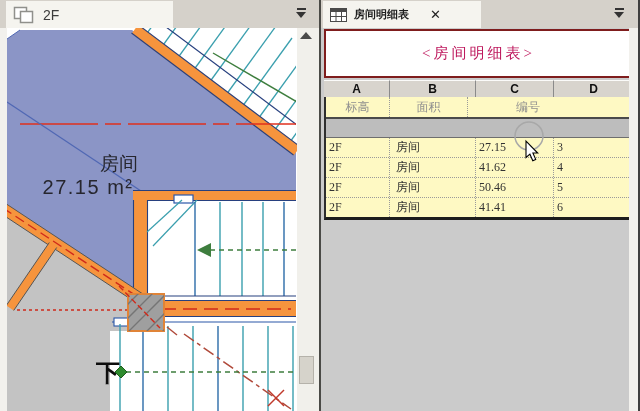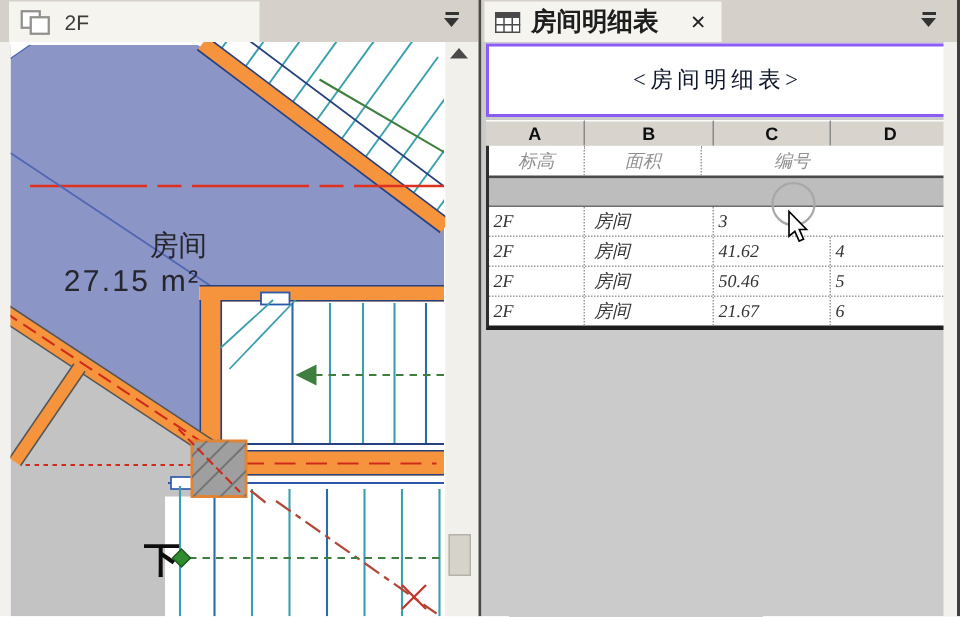--- a/index.html
+++ b/index.html
@@ -11,21 +11,21 @@
   
   .tabbar{position:absolute;top:0;height:28px;background:#d5d1ca;}
   .tabbar-left{left:0;width:319px;}
   .tab{
     position:absolute;top:1px;height:27px;background:#f5f4ef;
     display:flex;align-items:center;box-sizing:border-box;
   }
   .tab-left{left:6px;width:167px;padding-left:7px;gap:9px;}
   .tab-right{left:2px;width:158px;padding-left:7px;gap:7px;}
   .tab-label{font-size:14px;color:#3c3c3c;}
-  .tab-label-bold{font-size:17px;color:#1e1e1e;font-weight:bold;}
+  .tab-label-bold{font-size:11px;color:#1e1e1e;font-weight:bold;}
   .close-x{font-size:13px;color:#222;margin-left:14px;line-height:1;cursor:default;}
   .chevron{position:absolute;top:8px;width:13px;height:12px;}
   .chevron .bar{position:absolute;left:2px;top:0;width:9px;height:2px;background:#333;}
   .chevron .tri{
     position:absolute;left:1px;top:4px;width:0;height:0;
     border-left:5.5px solid transparent;border-right:5.5px solid transparent;
     border-top:6px solid #333;
   }
   
   .canvas-wrap{position:absolute;left:0;top:28px;width:319px;height:383px;background:#f2f1ed;}
@@ -43,37 +43,36 @@
   
   .divider{position:absolute;left:319px;top:0;width:2px;height:411px;background:#4a4a46;}
   .screen-edge{position:absolute;left:638px;top:0;width:2px;height:411px;background:#3f3f3f;}
   
   .panel-right{position:absolute;left:321px;top:0;width:317px;height:411px;}
   .content-right{position:absolute;left:0;top:28px;width:317px;height:383px;background:#cbcbcb;}
   .right-strip{position:absolute;left:308px;top:0;width:9px;height:383px;background:#f2f1ed;}
   .schedule{position:absolute;left:3px;top:1px;width:309px;font-family:"Liberation Serif","DejaVu Serif",serif;}
   .title-box{
     box-sizing:border-box;width:309px;height:49px;background:#fff;
-    border:2px solid #8b5cf6;display:flex;align-items:center;justify-content:center;
-    font-size:15px;letter-spacing:3px;color:#0f172a;
+    border:2px solid #7f1d1d;display:flex;align-items:center;justify-content:center;
+    font-size:15px;letter-spacing:3px;color:#be185d;
   }
   .letters-row{display:flex;width:309px;height:17px;margin-top:2px;}
   .letter-cell{
     box-sizing:border-box;background:#d8d4cd;border-right:1px solid #8a8a8a;
     border-top:1px solid #fbfbf9;
     display:flex;align-items:center;justify-content:center;
     font-family:"Liberation Sans","DejaVu Sans",sans-serif;
     font-size:12px;font-weight:bold;color:#101010;
   }
   .letter-cell:last-child{border-right:none;}
   .tbody{
-    box-sizing:border-box;width:309px;background:#ffffff;
+    box-sizing:border-box;width:309px;background:#fef9c3;
     border-left:2px solid #2e2e2e;border-right:2px solid #2e2e2e;
     border-bottom:3px solid #1d1d1d;
-    font-style:italic;
   }
   .hrow{display:flex;height:20px;border-bottom:2px solid #4a4a4a;}
   .hcell{
     box-sizing:border-box;display:flex;align-items:center;justify-content:center;
     font-size:12px;color:#8f8f8f;border-right:1px dotted #9a9a9a;
   }
   .hcell.right{justify-content:flex-end;padding-right:5px;text-align:center;}
   .hcell:last-child{border-right:none;}
   .grayband{height:18px;background:#bdbdbd;border-bottom:1px solid #6e6e6e;}
   .drow{display:flex;height:19px;border-bottom:1px dotted #9a9a9a;}
@@ -288,38 +287,39 @@
           <div class="hrow">
             <div class="hcell cA">标高</div>
             <div class="hcell cC">面积</div>
             <div class="hcell cD right">编号</div>
           </div>
           <div class="grayband"></div>
 
           <div class="drow">
             <div class="dcell cA">2F</div>
             <div class="dcell cB b">房间</div>
+            <div class="dcell cC">27.15</div>
             <div class="dcell cD">3</div>
           </div>
           <div class="drow">
             <div class="dcell cA">2F</div>
             <div class="dcell cB b">房间</div>
             <div class="dcell cC">41.62</div>
             <div class="dcell cD">4</div>
           </div>
           <div class="drow">
             <div class="dcell cA">2F</div>
             <div class="dcell cB b">房间</div>
             <div class="dcell cC">50.46</div>
             <div class="dcell cD">5</div>
           </div>
           <div class="drow last">
             <div class="dcell cA">2F</div>
             <div class="dcell cB b">房间</div>
-            <div class="dcell cC">21.67</div>
+            <div class="dcell cC">41.41</div>
             <div class="dcell cD">6</div>
           </div>
         </div>
       </div>
       <div class="right-strip"></div>
     </div>
   </div>
 
   <div class="screen-edge"></div>
 

